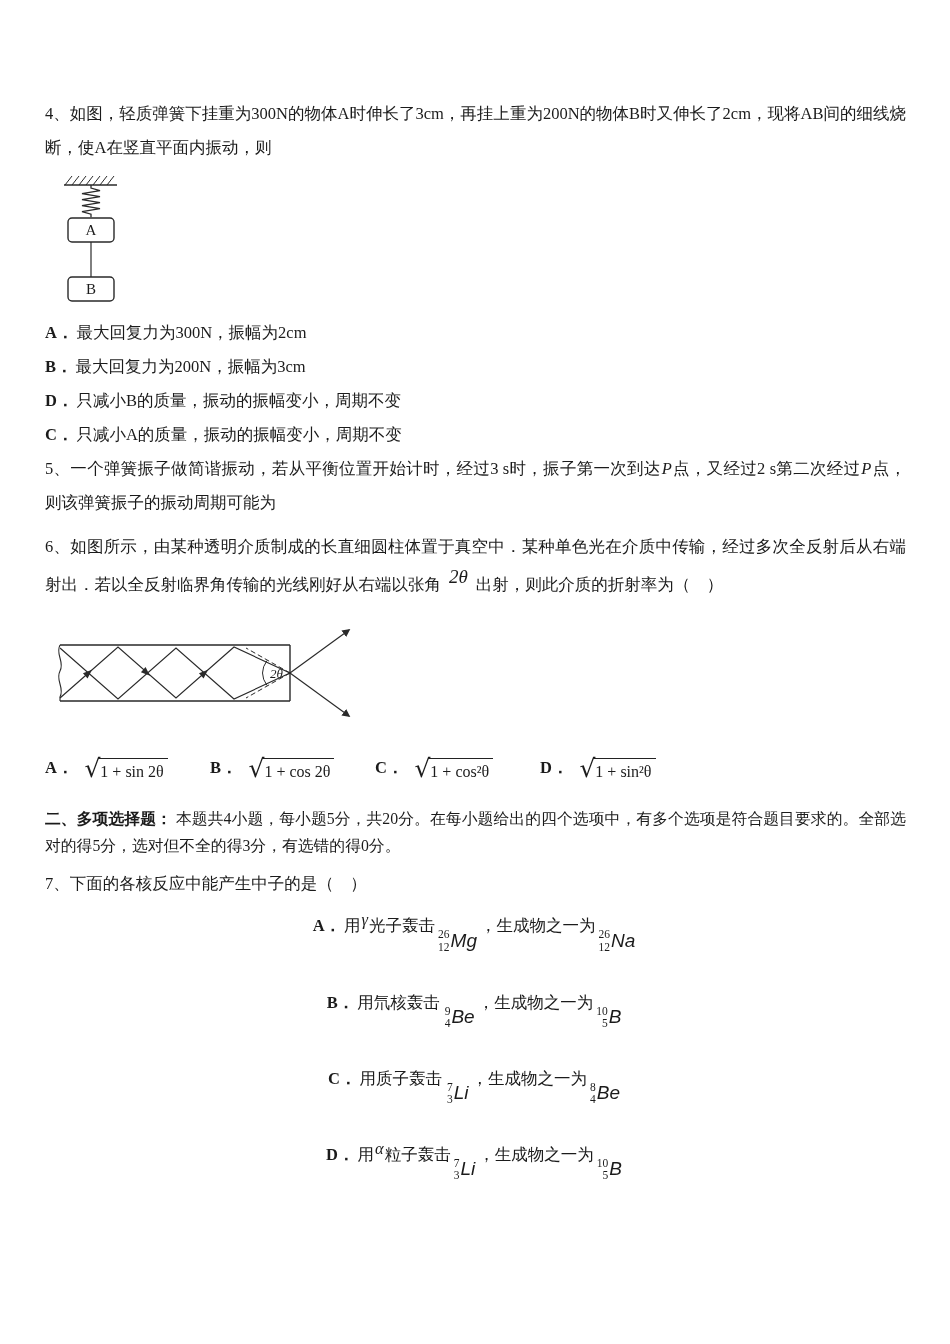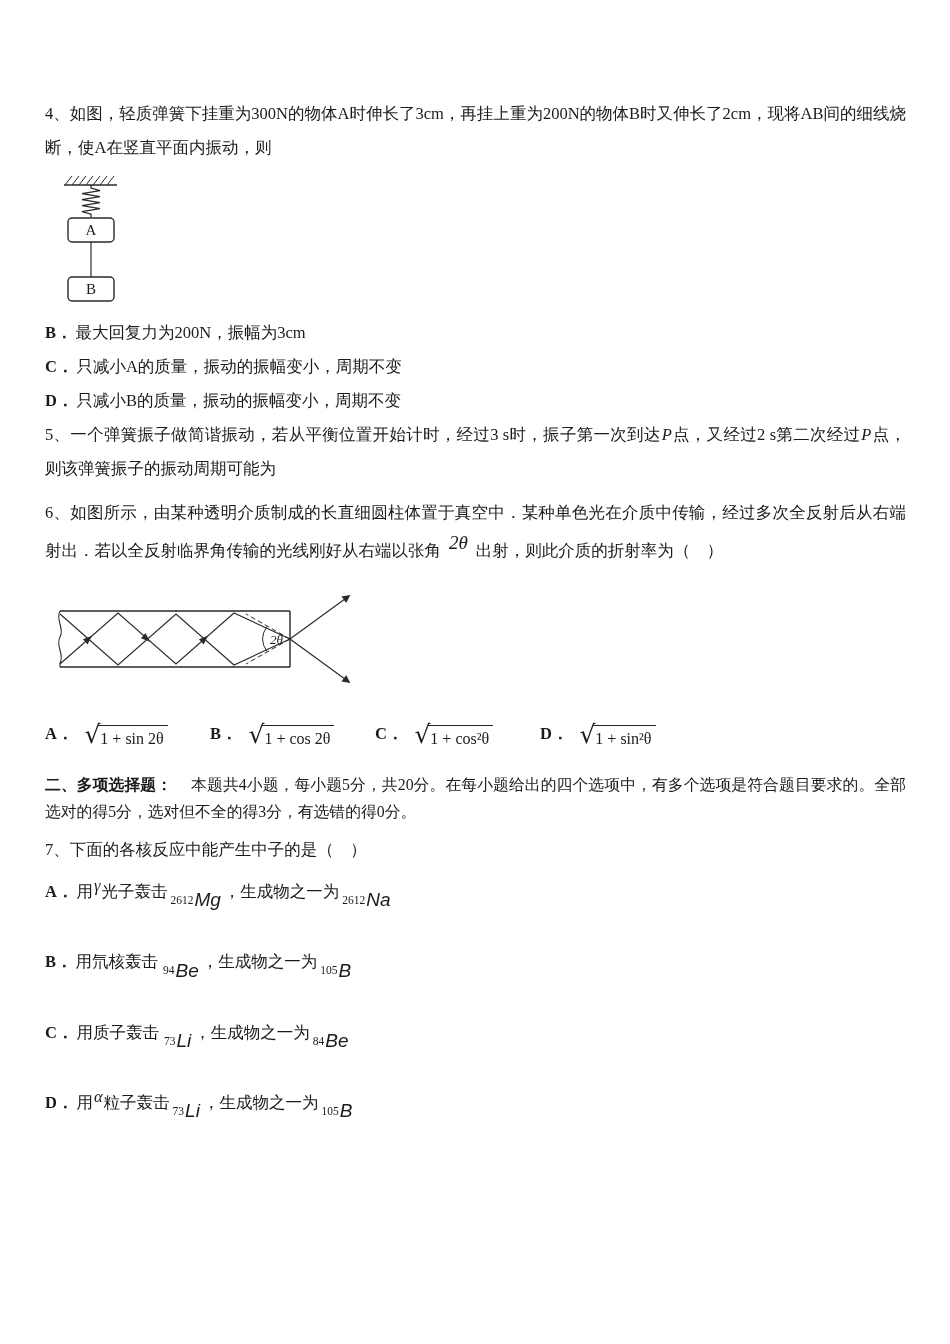--- a/index.html
+++ b/index.html
@@ -35,34 +35,34 @@
   .fig-cyl { display: block; margin: 16px 0 0 8px; }
   .formula-row { display: flex; margin-top: 26px; }
   .fopt { width: 165px; display: flex; align-items: flex-start; font-size: 16.5px; }
   .root { display: inline-flex; align-items: flex-start; margin-left: 8px; font-family: "Liberation Serif", serif; }
   .sign { font-size: 25px; line-height: 0.95; font-family: "DejaVu Sans", sans-serif; }
   .rad  { border-top: 1.4px solid #222; font-size: 16px; line-height: 1.45;
           padding: 1px 4px 0 2px; margin-left: -2px; margin-top: 1.5px; white-space: nowrap; }
 
   
   .section-head { font-size: 15.8px; line-height: 1.7; margin-top: 22px; text-align: justify; }
-  .section-head b { margin-right: 19px; }
+  .section-head b { margin-right: 4px; }
 
   
   .q7text { margin-top: 8px; }
   .q7opts { margin-top: 8px; }
-  .q7opt { font-size: 16.5px; line-height: 2; margin: 8px 0 26px 0; }
+  .q7opt { font-size: 16.5px; line-height: 2; margin: 8px 0 26px 0; text-align: center; }
   .particle {
     font-family: "Liberation Serif", serif; font-style: italic;
     font-size: 16.5px; position: relative; top: -6px;
     display: inline-block; margin: 0 1px;
   }
   .nuclide { display: inline-flex; align-items: center; margin: 0 3px; vertical-align: -7px; }
   .nuclide .stack {
-    display: inline-flex; flex-direction: row; align-items: flex-end;
+    display: inline-flex; flex-direction: column; align-items: flex-end;
     font-size: 11.5px; line-height: 1.06; margin-right: 1px;
     font-family: "Liberation Serif", serif;
   }
   .nuclide .sym { font-style: italic; font-size: 19px; font-family: Liberation Sans, sans-serif; }
 
   svg text { font-family: "Liberation Serif", serif; fill: #1b1b1b; }
 </style>
 </head>
 <body>
 
@@ -78,23 +78,24 @@
       </g>
       <path d="M36,12 v3 l9,2.6 l-18,3 l18,3 l-18,3 l18,3 l-18,3 l18,3 l-18,3 l9,2.6 v3" fill="none" stroke="#2a2a2a" stroke-width="1.3"></path>
       <rect x="13" y="45" width="46" height="24" rx="4" fill="none" stroke="#2a2a2a" stroke-width="1.4"></rect>
       <text x="36" y="62" text-anchor="middle" font-size="15">A</text>
       <line x1="36" y1="69" x2="36" y2="104" stroke="#2a2a2a" stroke-width="1.2"></line>
       <rect x="13" y="104" width="46" height="24" rx="4" fill="none" stroke="#2a2a2a" stroke-width="1.4"></rect>
       <text x="36" y="121" text-anchor="middle" font-size="15">B</text>
     </svg>
 
     <div>
+      <p class="opt"><b class="olabel">A．</b><span>最大回复力为300N，振幅为2cm</span></p>
       <p class="opt"><b class="olabel">B．</b><span>最大回复力为200N，振幅为3cm</span></p>
+      <p class="opt"><b class="olabel">D．</b><span>只减小B的质量，振动的振幅变小，周期不变</span></p>
       <p class="opt"><b class="olabel">C．</b><span>只减小A的质量，振动的振幅变小，周期不变</span></p>
-      <p class="opt"><b class="olabel">D．</b><span>只减小B的质量，振动的振幅变小，周期不变</span></p>
     </div>
   </section>
 
   <section>
     <p class="qtext"><span>5、一个弹簧振子做简谐振动，若从平衡位置开始计时，经过3 s时，振子第一次到达</span><i class="var">P</i><span>点，又经过2 s第二次经过</span><i class="var">P</i><span>点，则该弹簧振子的振动周期可能为</span></p>
 
   </section>
 
   <section class="sec-q6">
     <p class="qtext"><span>6、如图所示，由某种透明介质制成的长直细圆柱体置于真空中．某种单色光在介质中传输，经过多次全反射后从右端射出．若以全反射临界角传输的光线刚好从右端以张角</span><span class="angle-sup">2θ</span><span>出射，则此介质的折射率为（　）</span></p>

